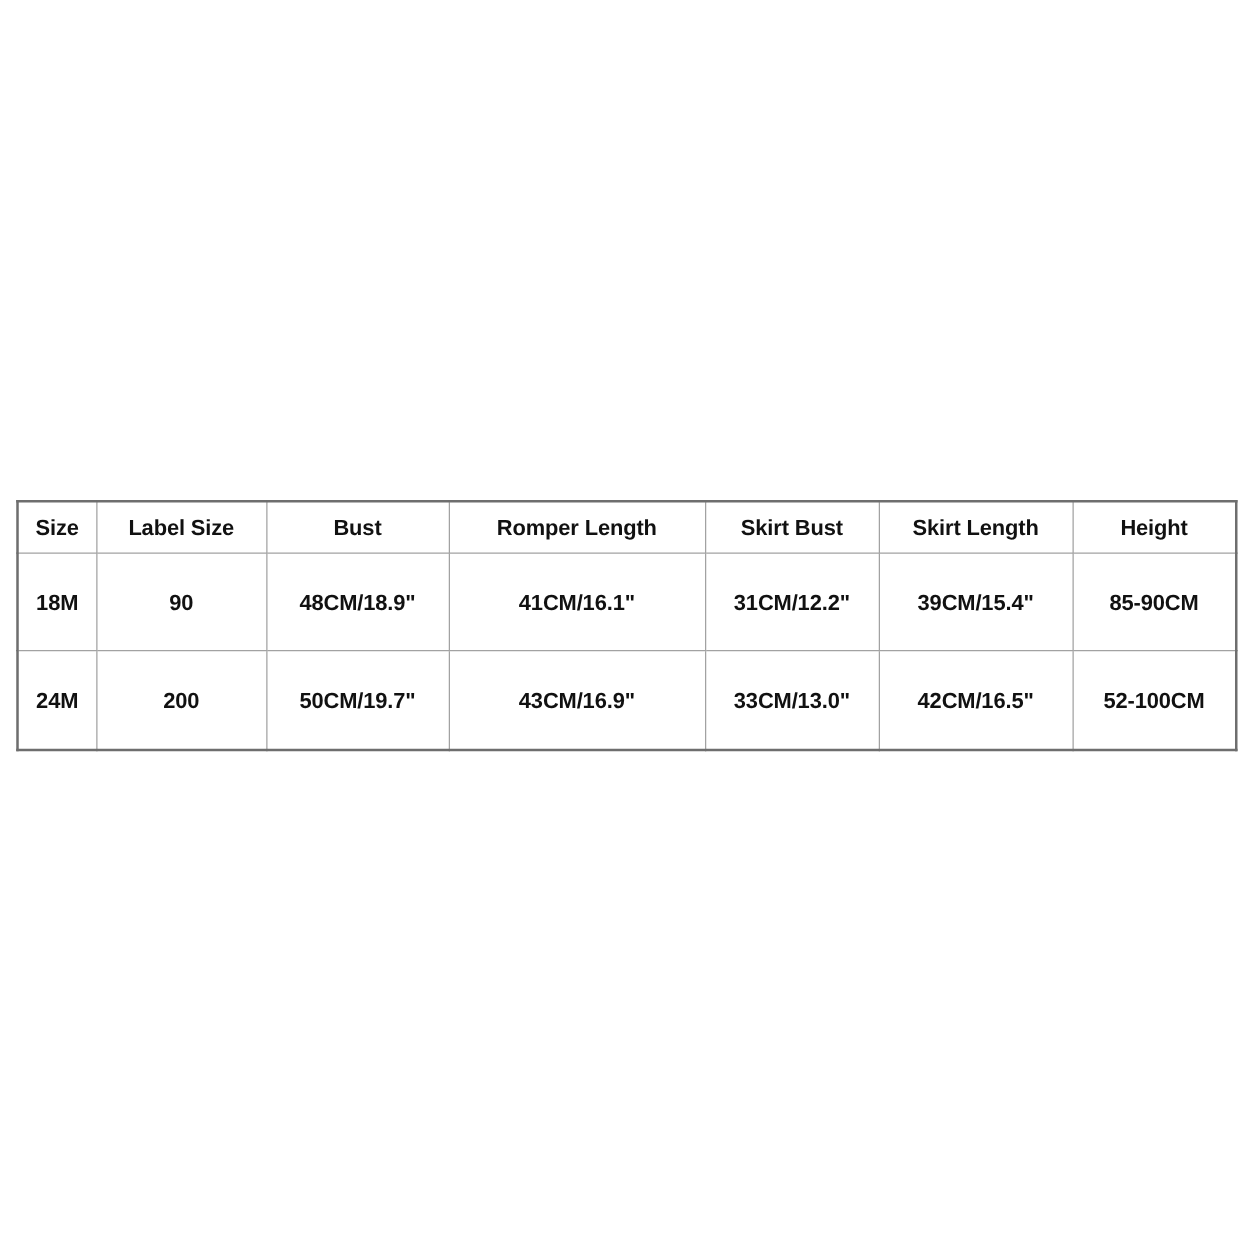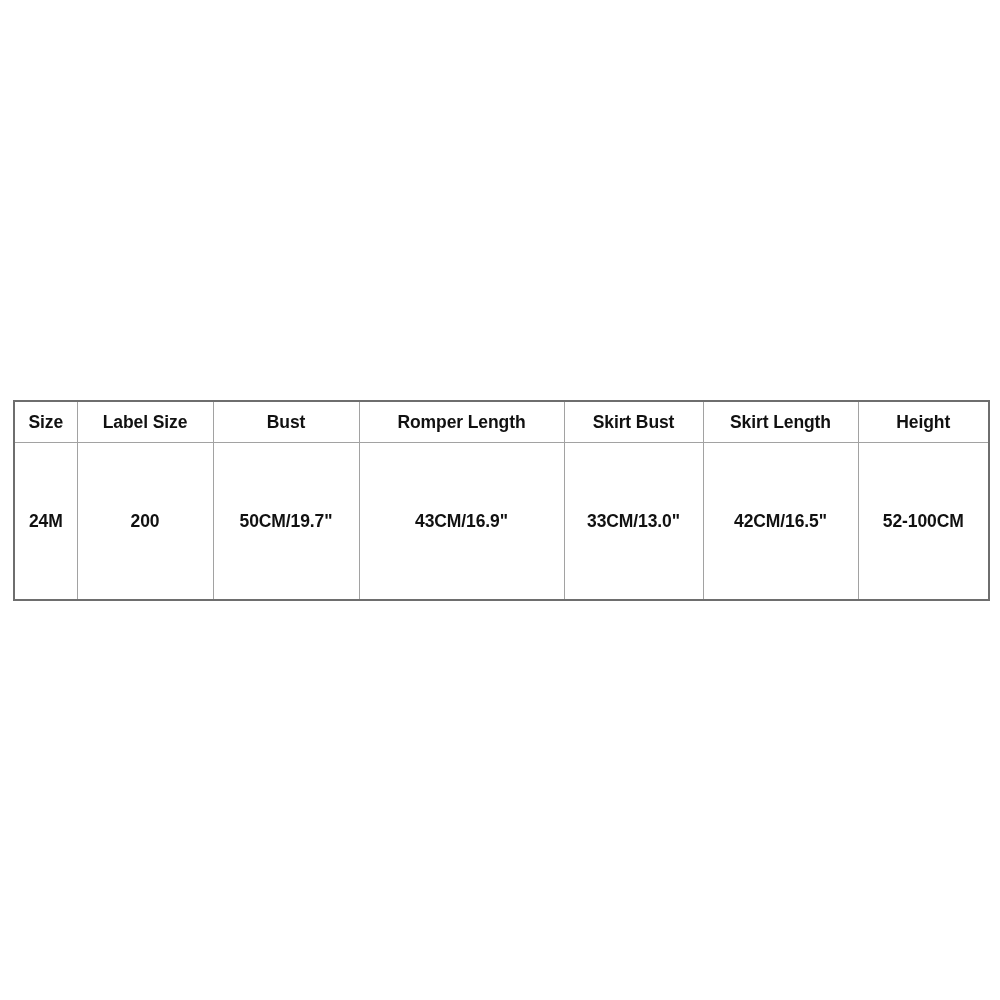--- a/index.html
+++ b/index.html
@@ -83,20 +83,29 @@
         <th>Label Size</th>
         <th>Bust</th>
         <th>Romper Length</th>
         <th>Skirt Bust</th>
         <th>Skirt Length</th>
         <th>Height</th>
       </tr>
     </thead>
     <tbody>
       <tr>
+        <td>18M</td>
+        <td>90</td>
+        <td>48CM/18.9"</td>
+        <td>41CM/16.1"</td>
+        <td>31CM/12.2"</td>
+        <td>39CM/15.4"</td>
+        <td>85-90CM</td>
+      </tr>
+      <tr>
         <td>24M</td>
         <td>200</td>
         <td>50CM/19.7"</td>
         <td>43CM/16.9"</td>
         <td>33CM/13.0"</td>
         <td>42CM/16.5"</td>
         <td>52-100CM</td>
       </tr>
     </tbody>
   </table>

